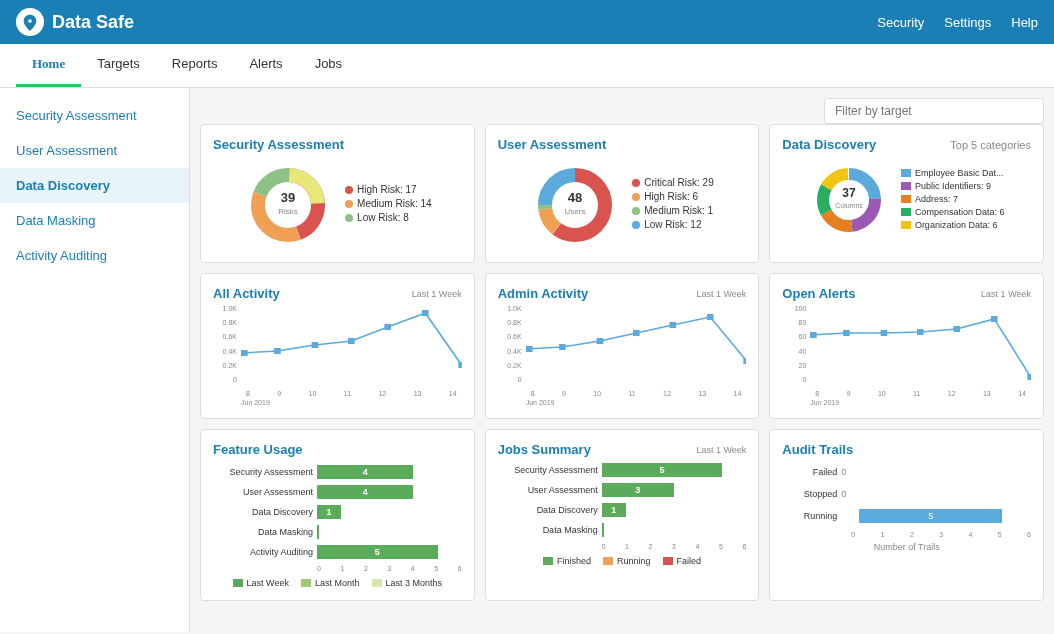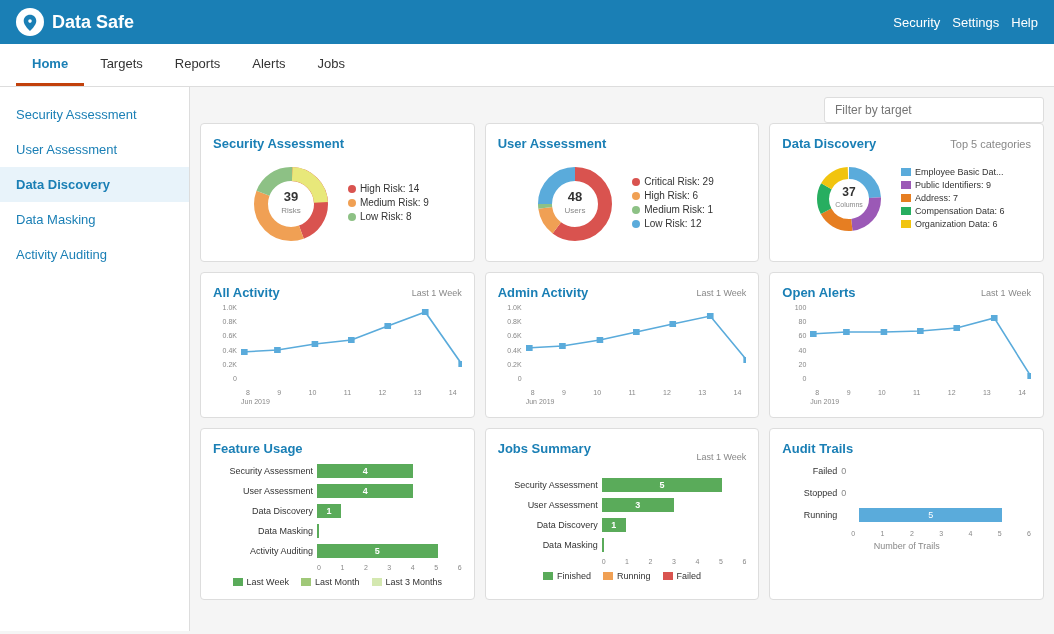--- a/index.html
+++ b/index.html
@@ -11,39 +11,39 @@
       color: white;
       display: flex;
       align-items: center;
       justify-content: space-between;
       padding: 0 16px;
       height: 44px;
     }
     .header-logo { display: flex; align-items: center; gap: 8px; font-size: 18px; font-weight: bold; }
     .header-logo-icon { width: 28px; height: 28px; background: white; border-radius: 50%; display: flex; align-items: center; justify-content: center; }
     .header-logo-icon svg { width: 18px; height: 18px; }
-    .header-nav { display: flex; gap: 12px; font-size: 13px; }
+    .header-nav { display: flex; gap: 20px; font-size: 13px; }
     .header-nav span { cursor: pointer; }
 
     
     .nav-tabs {
       background: white;
       border-bottom: 1px solid #ddd;
       display: flex;
       gap: 0;
       padding: 0 16px;
     }
     .nav-tab {
       padding: 12px 16px;
       cursor: pointer;
       font-size: 13px;
       color: #333;
       border-bottom: 3px solid transparent;
     }
-    .nav-tab.active { border-bottom: 3px solid #c2410c; color: #1a7fb5; font-weight: bold; }
+    .nav-tab.active { border-bottom: 3px solid #22c55e; color: #1a7fb5; font-weight: bold; font-family: Liberation Serif, serif; }
 
     
     .main-container { display: flex; min-height: calc(634px - 90px); }
 
     
     .sidebar {
       width: 190px;
       background: white;
       border-right: 1px solid #ddd;
       padding: 10px 0;
@@ -178,25 +178,25 @@
 
             <circle cx="45" cy="45" r="30" fill="none" stroke="#8dc185" stroke-width="14" stroke-dasharray="39.3 151" stroke-dashoffset="-152.2" transform="rotate(-90 45 45)"></circle>
 
             <circle cx="45" cy="45" r="30" fill="none" stroke="#e8e87a" stroke-width="14" stroke-dasharray="44.2 146.1" stroke-dashoffset="-191.5" transform="rotate(-90 45 45)"></circle>
             <text x="45" y="42" text-anchor="middle" font-size="13" font-weight="bold" fill="#333">39</text>
             <text x="45" y="54" text-anchor="middle" font-size="8" fill="#888">Risks</text>
           </svg>
           <div class="legend">
             <div class="legend-item">
               <div class="legend-dot" style="background:#d9534f"></div>
-              <span>High Risk: 14</span>
+              <span>High Risk: 17</span>
             </div>
             <div class="legend-item">
               <div class="legend-dot" style="background:#f0a054"></div>
-              <span>Medium Risk: 9</span>
+              <span>Medium Risk: 14</span>
             </div>
             <div class="legend-item">
               <div class="legend-dot" style="background:#8dc185"></div>
               <span>Low Risk: 8</span>
             </div>
           </div>
         </div>
       </div>
 
       <div class="card">
@@ -449,21 +449,21 @@
             <div class="legend-strip-item">
               <div style="width:10px; height:8px; background:#d4e8b0;"></div>
               <span>Last 3 Months</span>
             </div>
           </div>
         </div>
       </div>
 
       <div class="card">
         <div style="display:flex; justify-content:space-between; align-items:center; margin-bottom:6px;">
-          <div class="card-title" style="margin-bottom:16px;">Jobs Summary</div>
+          <div class="card-title" style="margin-bottom:0;">Jobs Summary</div>
           <span style="font-size:9px; color:#888;">Last 1 Week</span>
         </div>
         <div>
           <div class="bar-row">
             <div class="bar-label">Security Assessment</div>
             <div class="bar-track">
               <div class="bar-segment" style="background:#5aab5a; width: calc(5/6*100%);">5</div>
             </div>
           </div>
           <div class="bar-row">

